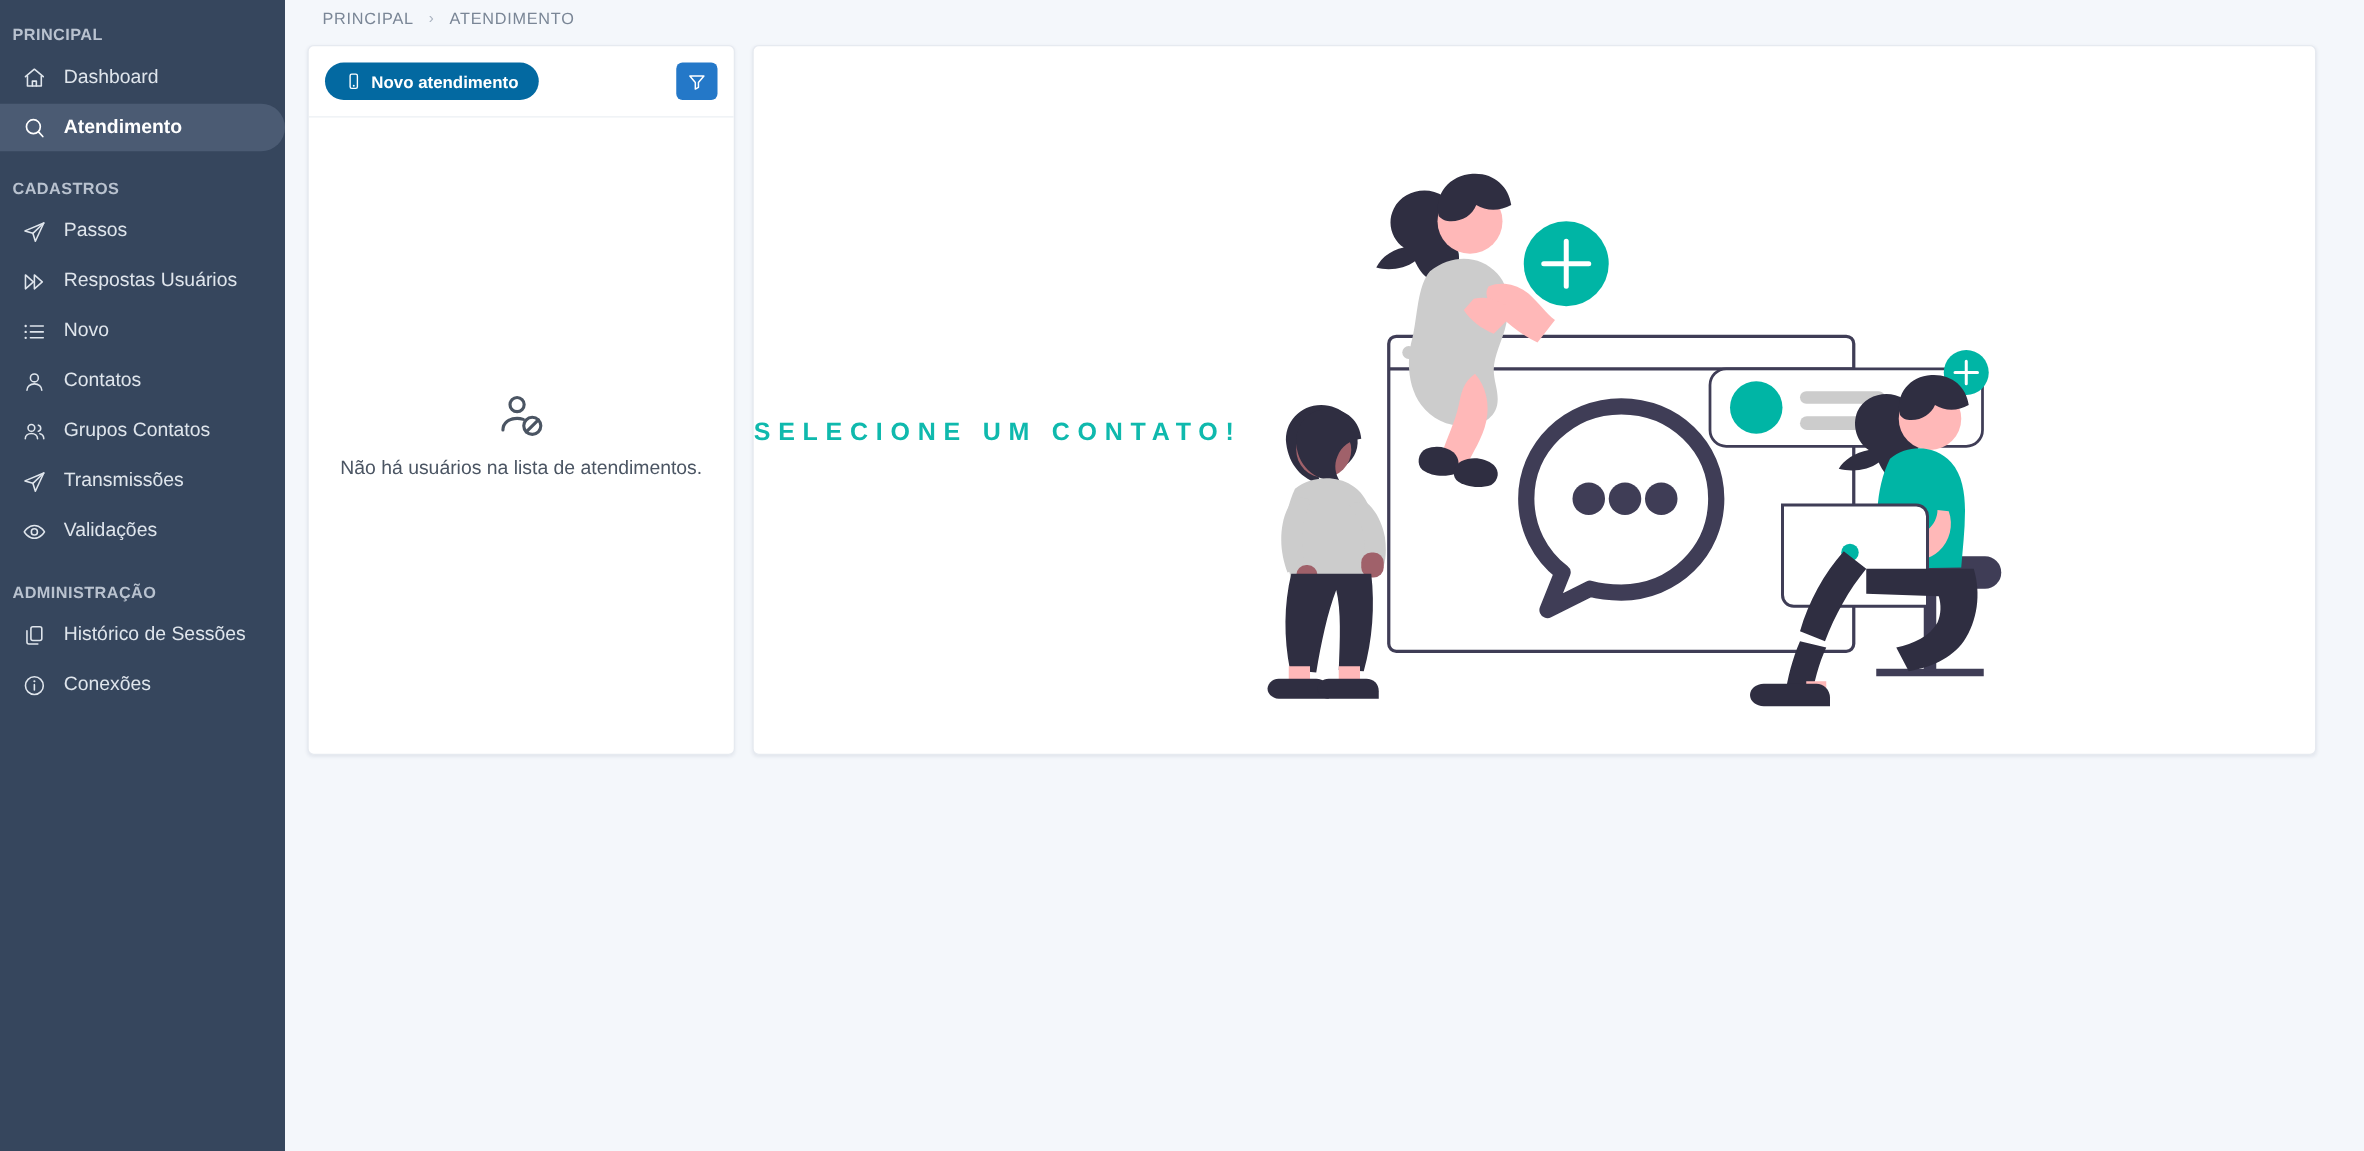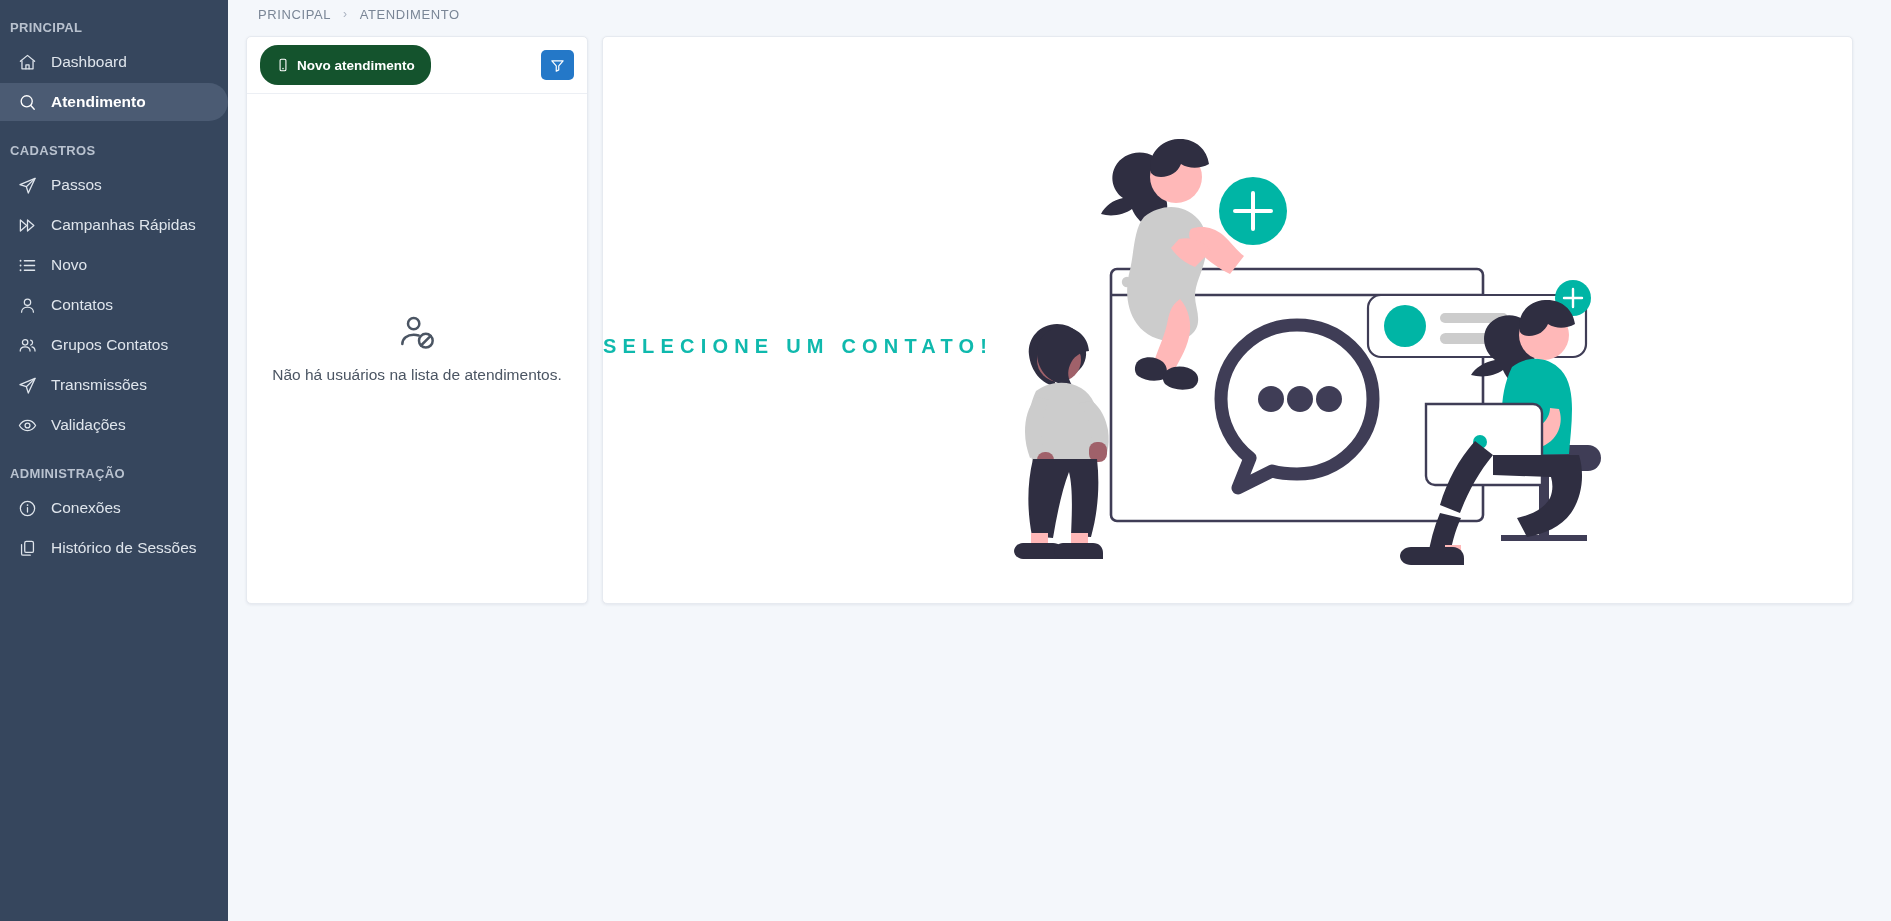--- a/index.html
+++ b/index.html
@@ -73,23 +73,23 @@
     overflow: hidden;
   }
   .tickets-head {
     height: 57px; flex: 0 0 57px;
     display: flex; align-items: center; justify-content: space-between;
     padding: 0 13px 0 13px;
     border-bottom: 1px solid #eceff4;
   }
   .btn-new {
     display: inline-flex; align-items: center; gap: 7px;
-    background: #14532d; color: #fff;
+    background: #0369a1; color: #fff;
     border: none; border-radius: 18px;
-    height: 40px; padding: 0 16px;
+    height: 30px; padding: 0 16px;
     font-size: 13.5px; font-weight: 700;
     font-family: "Liberation Sans", sans-serif;
     cursor: pointer; white-space: nowrap;
   }
   .btn-new svg { width: 14px; height: 14px; display: block; }
   .btn-filter {
     width: 33px; height: 30px;
     background: #2478c8; border: none; border-radius: 5px;
     display: inline-flex; align-items: center; justify-content: center;
     cursor: pointer;
@@ -168,21 +168,21 @@
       <span>Passos</span>
     </div>
 
     <div class="side-item">
       <span class="ico">
         <svg viewBox="0 0 24 24" fill="none" stroke="#dfe5ec" stroke-width="1.6" stroke-linecap="round" stroke-linejoin="round">
           <path d="M3 5l8 7-8 7z"></path>
             <path d="M12 5l8 7-8 7z"></path>
         </svg>
       </span>
-      <span>Campanhas Rápidas</span>
+      <span>Respostas Usuários</span>
     </div>
 
     <div class="side-item">
       <span class="ico">
         <svg viewBox="0 0 24 24" fill="none" stroke="#dfe5ec" stroke-width="1.6" stroke-linecap="round">
           <path d="M8 6h13M8 12h13M8 18h13"></path>
             <path d="M3.2 6h.02M3.2 12h.02M3.2 18h.02" stroke-width="2.4"></path>
         </svg>
       </span>
       <span>Novo</span>
@@ -232,36 +232,36 @@
       <span>Validações</span>
     </div>
 
     <div class="side-gap"></div>
 
     <div class="side-section">ADMINISTRAÇÃO</div>
 
     <div class="side-item">
       <span class="ico">
         <svg viewBox="0 0 24 24" fill="none" stroke="#dfe5ec" stroke-width="1.6" stroke-linecap="round" stroke-linejoin="round">
+          <rect x="8.5" y="3" width="11" height="14" rx="2"></rect>
+            <path d="M15.5 20.5h-9a2 2 0 0 1-2-2V7"></path>
+        </svg>
+      </span>
+      <span>Histórico de Sessões</span>
+    </div>
+
+    <div class="side-item">
+      <span class="ico">
+        <svg viewBox="0 0 24 24" fill="none" stroke="#dfe5ec" stroke-width="1.6" stroke-linecap="round" stroke-linejoin="round">
           <circle cx="12" cy="12" r="9"></circle>
             <path d="M12 11v5.5"></path>
             <path d="M12 7.6h.02" stroke-width="2.2"></path>
         </svg>
       </span>
       <span>Conexões</span>
-    </div>
-
-    <div class="side-item">
-      <span class="ico">
-        <svg viewBox="0 0 24 24" fill="none" stroke="#dfe5ec" stroke-width="1.6" stroke-linecap="round" stroke-linejoin="round">
-          <rect x="8.5" y="3" width="11" height="14" rx="2"></rect>
-            <path d="M15.5 20.5h-9a2 2 0 0 1-2-2V7"></path>
-        </svg>
-      </span>
-      <span>Histórico de Sessões</span>
     </div>
   </aside>
 
   <main class="content">
 
     <nav class="breadcrumb">
       <span>PRINCIPAL</span>
       <span class="sep">›</span>
       <span>ATENDIMENTO</span>
     </nav>

